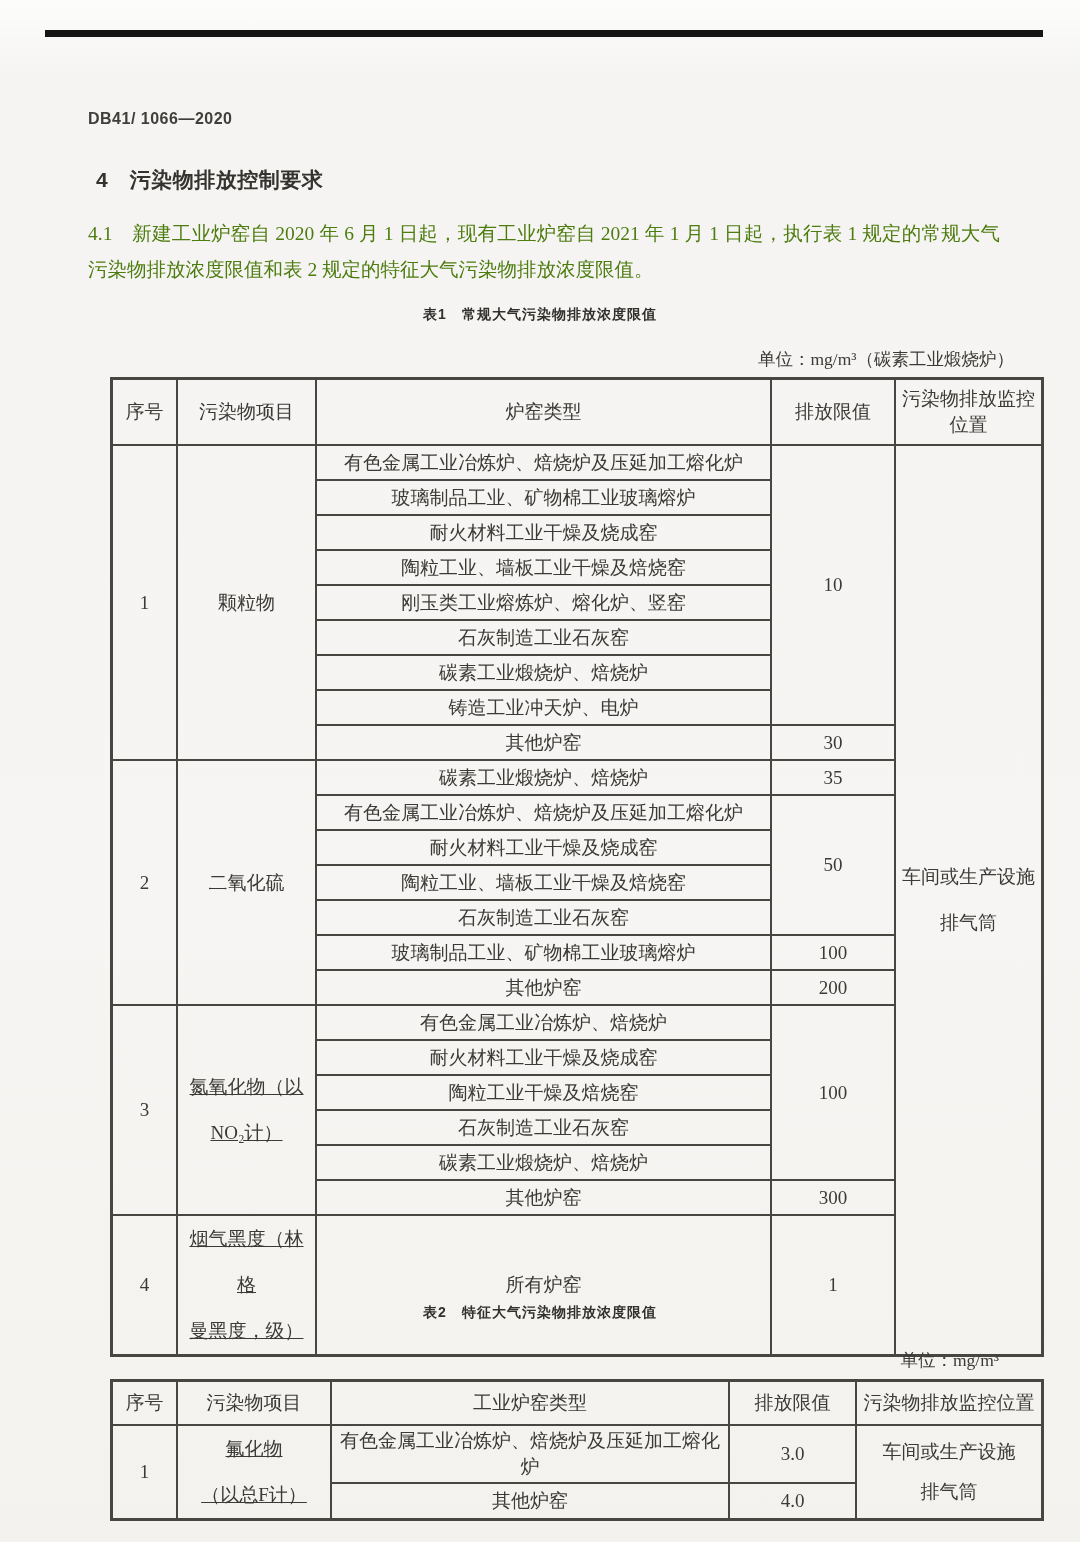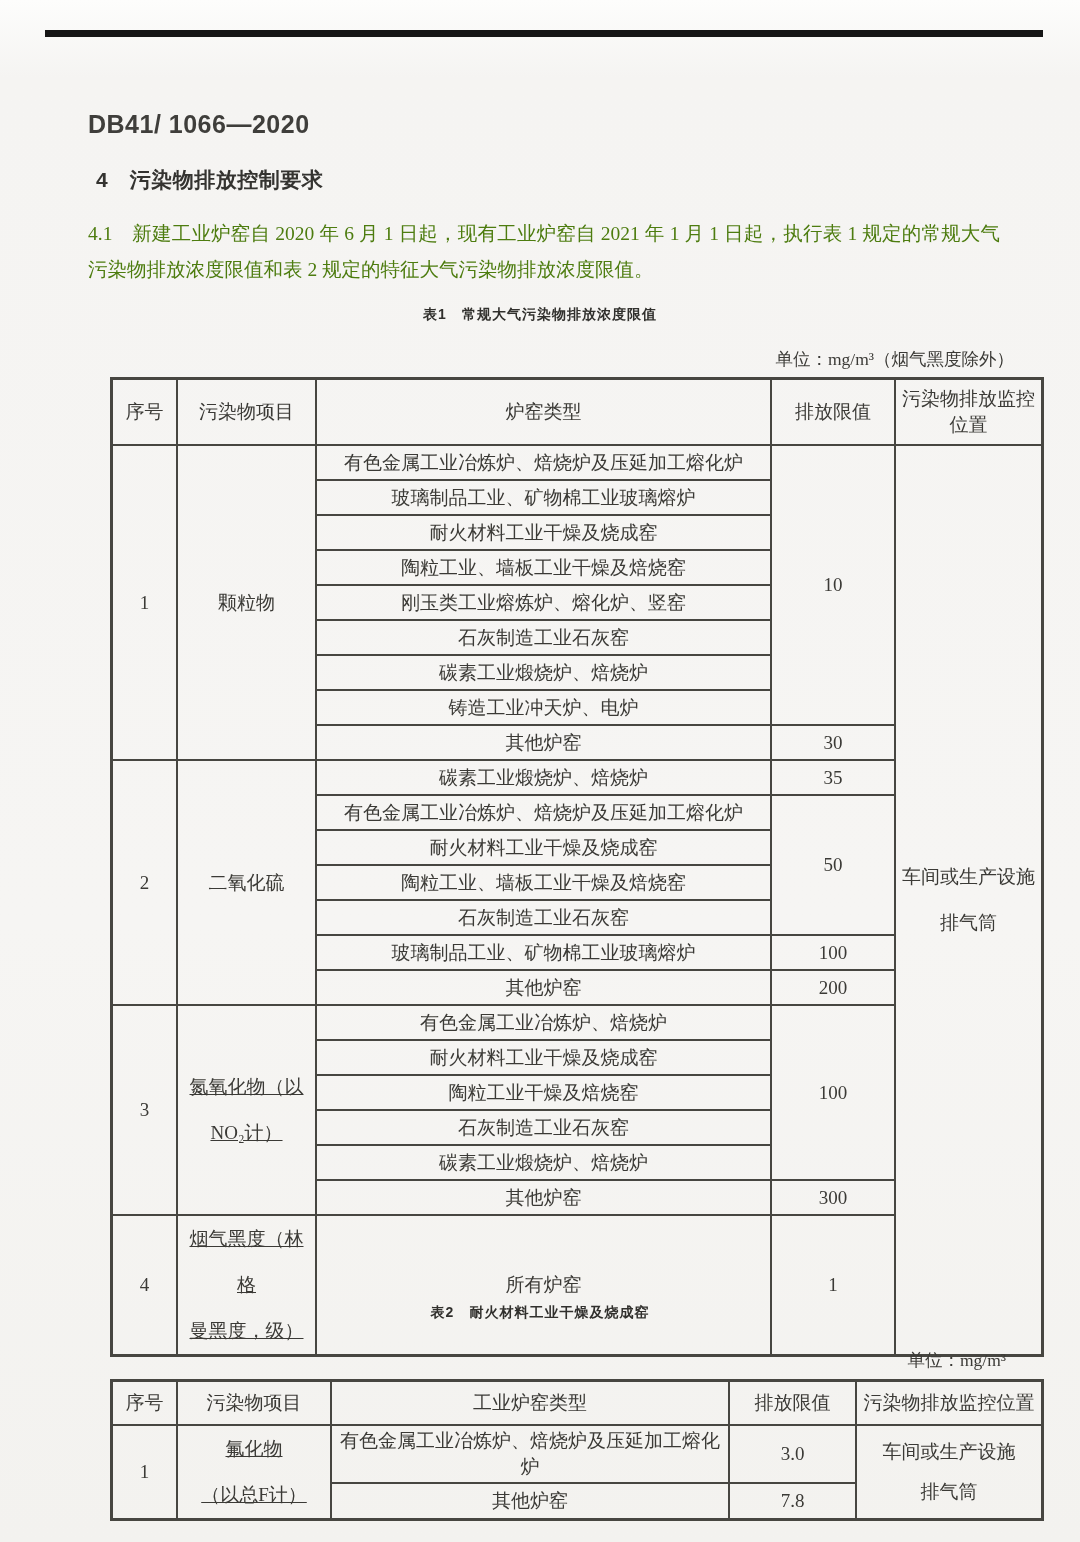--- a/index.html
+++ b/index.html
@@ -4,41 +4,41 @@
 <style>
   html,body{margin:0;padding:0;}
   body{
     width:1080px;height:1542px;position:relative;overflow:hidden;
     background:linear-gradient(180deg,#fdfdfc 0%,#f5f4f2 5%,#f6f5f3 60%,#f3f2ef 100%);
     font-family:"Liberation Serif","DejaVu Serif",serif;
     color:#3c3b38;
   }
   .top-rule{position:absolute;left:45px;top:30px;width:998px;height:7px;background:#161616;}
   .doc-number{
-    position:absolute;left:88px;top:110px;font-size:25px;letter-spacing:.5px;color:#3f3e3b;
+    position:absolute;left:88px;top:110px;font-size:16px;letter-spacing:.5px;color:#3f3e3b;
     font-family:"Liberation Sans","DejaVu Sans",sans-serif;font-weight:600;
   }
   .section-heading{
     position:absolute;left:88px;top:158px;margin:8px;font-size:21px;font-weight:bold;color:#343330;
     font-family:"Liberation Sans","DejaVu Sans",sans-serif;letter-spacing:.5px;
   }
   .para{
     position:absolute;left:88px;top:216px;width:912px;margin:0;
     font-size:19.5px;line-height:36px;text-align:justify;color:#4d7c0f;
   }
   .caption{
     position:absolute;left:0;width:1080px;text-align:center;margin:0;
     font-weight:bold;font-size:14px;color:#31302d;letter-spacing:1px;
     font-family:"Liberation Sans","DejaVu Sans",sans-serif;
   }
   .t1-caption{top:306px;}
   .t2-caption{top:1304px;}
   .unit{position:absolute;font-size:17.5px;color:#3b3a36;}
   .t1-unit{right:66px;top:347px;}
-  .t2-unit{right:74px;top:1348px;}
+  .t2-unit{right:81px;top:1348px;}
   table.tbl{
     position:absolute;left:83px;width:930px;border-collapse:collapse;table-layout:fixed;
     font-size:19px;color:#3b3a36;background:transparent;
     box-shadow:0 0 0 1px #474641;
     margin-left:28px;
   }
   .t1{top:378px;}
   .t2{top:1380px;}
   .tbl td,.tbl th{
     border:2px solid #474641;text-align:center;vertical-align:middle;
@@ -59,21 +59,21 @@
 
 <div class="top-rule"></div>
 
 <div class="doc-number">DB41/ 1066—2020</div>
 
 <h2 class="section-heading">4　污染物排放控制要求</h2>
 
 <p class="para">4.1　新建工业炉窑自 2020 年 6 月 1 日起，现有工业炉窑自 2021 年 1 月 1 日起，执行表 1 规定的常规大气污染物排放浓度限值和表 2 规定的特征大气污染物排放浓度限值。</p>
 
 <div class="caption t1-caption">表1　常规大气污染物排放浓度限值</div>
-<div class="unit t1-unit">单位：mg/m³（烟气黑度除外）</div>
+<div class="unit t1-unit">单位：mg/m³（碳素工业煅烧炉）</div>
 
 <table class="tbl t1">
   <colgroup>
     <col style="width:65px">
       <col style="width:139px">
       <col style="width:455px">
       <col style="width:124px">
       <col style="width:147px">
   </colgroup>
   <tbody>
@@ -175,21 +175,21 @@
   <tr class="tall">
     <td>4</td>
     <td class="pl2">烟气黑度（林格
 曼黑度，级）</td>
     <td>所有炉窑</td>
     <td>1</td>
   </tr>
 </tbody>
   </table>
 
-<div class="caption t2-caption">表2　耐火材料工业干燥及烧成窑</div>
+<div class="caption t2-caption">表2　特征大气污染物排放浓度限值</div>
 <div class="unit t2-unit">单位：mg/m³</div>
 
 <table class="tbl t2">
   <colgroup>
     <col style="width:65px">
       <col style="width:154px">
       <col style="width:398px">
       <col style="width:127px">
       <col style="width:186px">
   </colgroup>
@@ -205,16 +205,16 @@
     <td rowspan="2">1</td>
     <td rowspan="2" class="pl2">氟化物
 （以总F计）</td>
     <td>有色金属工业冶炼炉、焙烧炉及压延加工熔化炉</td>
     <td>3.0</td>
     <td rowspan="2" class="monitor" style="line-height:40px">车间或生产设施
 排气筒</td>
   </tr>
   <tr>
     <td>其他炉窑</td>
-    <td>7.8</td>
+    <td>4.0</td>
   </tr>
 </tbody>
   </table>
 
 </body></html>

